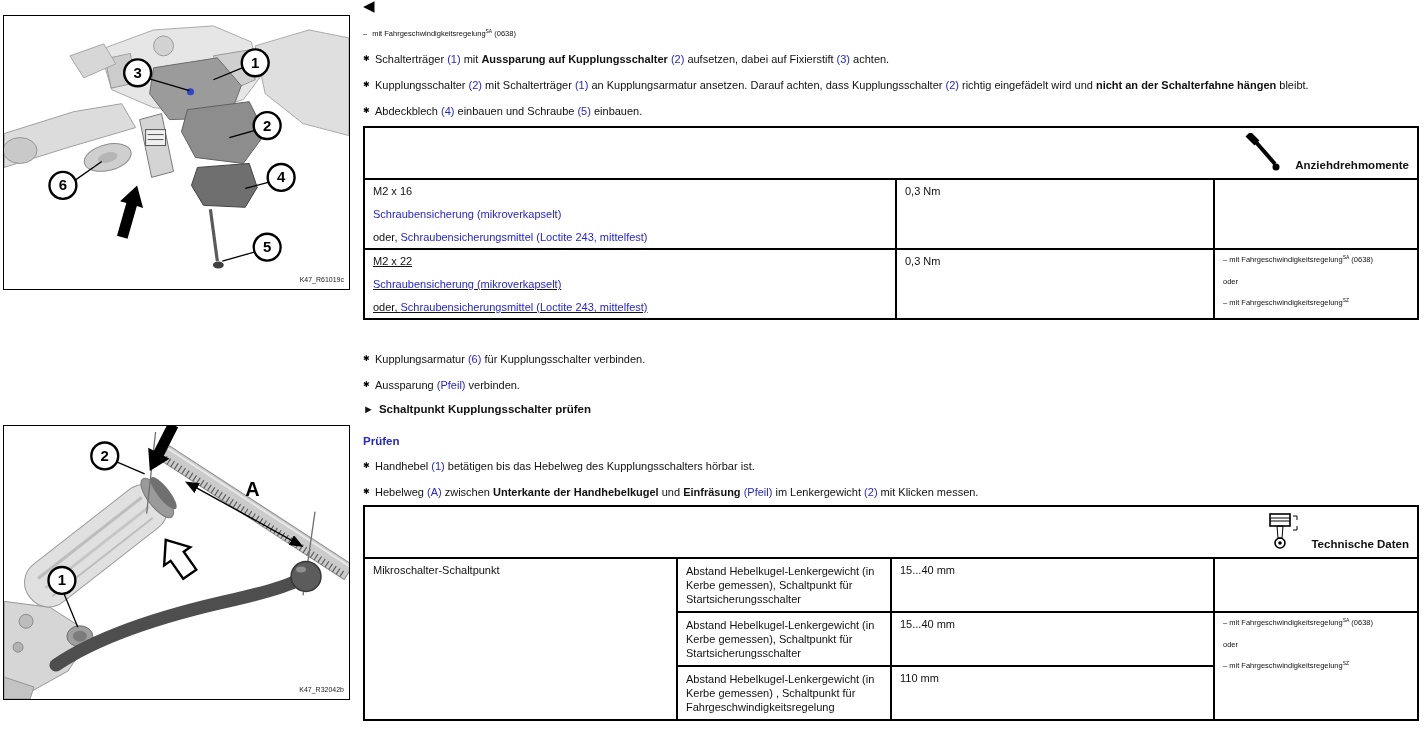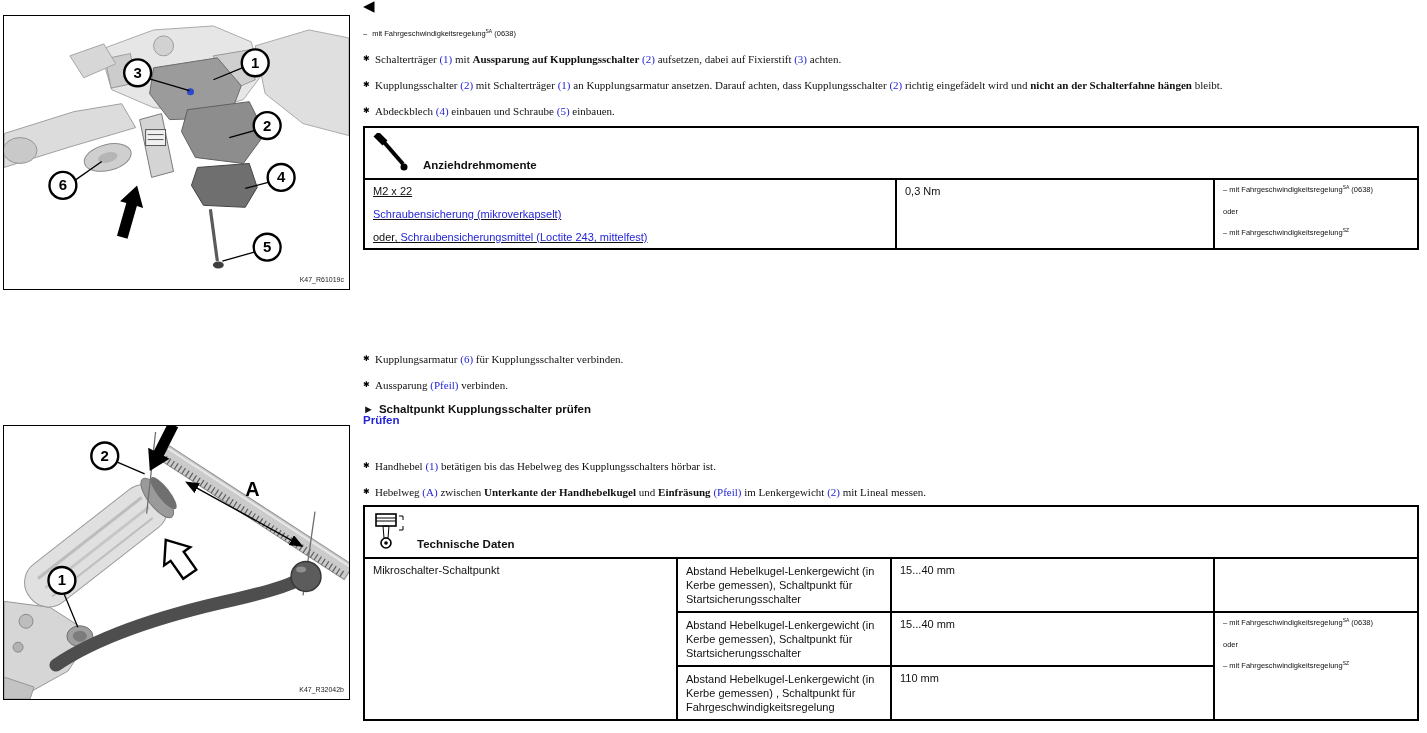--- a/index.html
+++ b/index.html
@@ -14,30 +14,30 @@
 
   .rightcol { position:absolute; left:363px; top:0; width:1058px; height:733px; }
   .abs { position:absolute; left:0; }
 
   .back-tri { font-size:15px; line-height:15px; color:#000; cursor:default; }
   .variant-note { font-size:7.5px; line-height:9px; color:#111; }
   .variant-note .dash { margin-right:5px; }
 
   .bullet-row { display:flex; align-items:flex-start; width:1058px; font-size:11px; line-height:13px; }
   .bullet-mark { flex:0 0 12px; font-size:8px; line-height:12px; color:#000; }
-  .bullet-text { flex:1;font-family:Liberation Serif, serif; }
+  .bullet-text { flex:1; }
 
   .section-head { display:flex; align-items:center; gap:5px; font-size:11.5px; font-weight:bold; }
   .section-arrow { font-size:11px; line-height:12px; }
   .blue-sub { font-size:11.5px; font-weight:bold; color:var(--link-blue,#2424D8); }
 
   table.dtable { border-collapse:collapse; table-layout:fixed; width:1054px; }
   table.dtable td { border:2px solid #000; vertical-align:top; padding:5px 8px; font-size:11px; }
   td.caption-cell { height:49px; vertical-align:bottom; padding:4px 8px 6px 8px; }
-  .caption-inner { display:flex; align-items:flex-end; gap:10px; }
+  .caption-inner { display:flex; align-items:flex-end; gap:10px;justify-content:flex-end; }
   .caption-title { font-size:11.5px; font-weight:bold; padding-bottom:2px; }
   td.subhead-cell { height:22px; font-weight:bold; padding:4px 8px; }
   .cell-line { line-height:12px; margin-bottom:11px; }
   .cell-line:last-child { margin-bottom:0; }
   td.note-cell { padding:8px 6px 4px 6px; }
   .note-line { font-size:7.5px; line-height:9px; margin-bottom:12px; white-space:nowrap; }
   .note-line:last-child { margin-bottom:0; }
   td.desc-cell div { line-height:14px; }
   .seg-link { color:var(--link-blue,#2424D8); }
   .seg-bold { font-weight:bold; }
@@ -214,20 +214,29 @@
             <svg width="40" height="40" viewBox="0 0 40 40">
               <path d="M3,1 L12,10" stroke="#000" stroke-width="7"></path>
               <path d="M10,8 L30,31" stroke="#000" stroke-width="4"></path>
               <circle cx="31" cy="34" r="3.5" fill="#000"></circle>
             </svg>
             <span class="caption-title">Anziehdrehmomente</span>
           </div>
         </td>
       </tr>
       <tr>
+        <td style="height:66px;">
+          <div class="cell-line"><span>M2 x 16</span></div>
+          <div class="cell-line"><span class="seg-link">Schraubensicherung (mikroverkapselt)</span></div>
+          <div class="cell-line"><span>oder, </span><span class="seg-link">Schraubensicherungsmittel (Loctite 243, mittelfest)</span></div>
+        </td>
+        <td>0,3 Nm</td>
+        <td></td>
+      </tr>
+      <tr>
         <td style="height:68px;text-decoration:underline;">
           <div class="cell-line"><span>M2 x 22</span></div>
           <div class="cell-line"><span class="seg-link">Schraubensicherung (mikroverkapselt)</span></div>
           <div class="cell-line"><span>oder, </span><span class="seg-link">Schraubensicherungsmittel (Loctite 243, mittelfest)</span></div>
         </td>
         <td>0,3 Nm</td>
         <td class="note-cell">
           <div class="note-line"><span>–  </span><span>mit Fahrgeschwindigkeitsregelung</span><span class="seg-sup">SA</span><span> (0638)</span></div>
           <div class="note-line"><span>oder</span></div>
           <div class="note-line"><span>–  </span><span>mit Fahrgeschwindigkeitsregelung</span><span class="seg-sup">SZ</span></div>
@@ -243,29 +252,29 @@
     <div class="abs bullet-row" style="top:379px;">
       <span class="bullet-mark">✱</span>
       <span class="bullet-text"><span>Aussparung </span><span class="seg-link">(Pfeil)</span><span> verbinden.</span></span>
     </div>
 
     <div class="abs section-head" style="top:403px;">
       <span class="section-arrow">►</span>
       <span>Schaltpunkt Kupplungsschalter prüfen</span>
     </div>
 
-    <div class="abs blue-sub" style="top:414px;">Prüfen</div>
+    <div class="abs blue-sub" style="top:435px;">Prüfen</div>
 
     <div class="abs bullet-row" style="top:460px;">
       <span class="bullet-mark">✱</span>
       <span class="bullet-text"><span>Handhebel </span><span class="seg-link">(1)</span><span> betätigen bis das Hebelweg des Kupplungsschalters hörbar ist.</span></span>
     </div>
     <div class="abs bullet-row" style="top:486px;">
       <span class="bullet-mark">✱</span>
-      <span class="bullet-text"><span>Hebelweg </span><span class="seg-link">(A)</span><span> zwischen </span><span class="seg-bold">Unterkante der Handhebelkugel</span><span> und </span><span class="seg-bold">Einfräsung</span><span> </span><span class="seg-link">(Pfeil)</span><span> im Lenkergewicht </span><span class="seg-link">(2)</span><span> mit Lineal messen.</span></span>
+      <span class="bullet-text"><span>Hebelweg </span><span class="seg-link">(A)</span><span> zwischen </span><span class="seg-bold">Unterkante der Handhebelkugel</span><span> und </span><span class="seg-bold">Einfräsung</span><span> </span><span class="seg-link">(Pfeil)</span><span> im Lenkergewicht </span><span class="seg-link">(2)</span><span> mit Klicken messen.</span></span>
     </div>
 
     <table class="dtable abs" style="top:505px;">
       <colgroup>
           <col style="width:313px">
           <col style="width:214px">
           <col style="width:323px">
           <col style="width:204px">
         </colgroup>
       <tbody>

